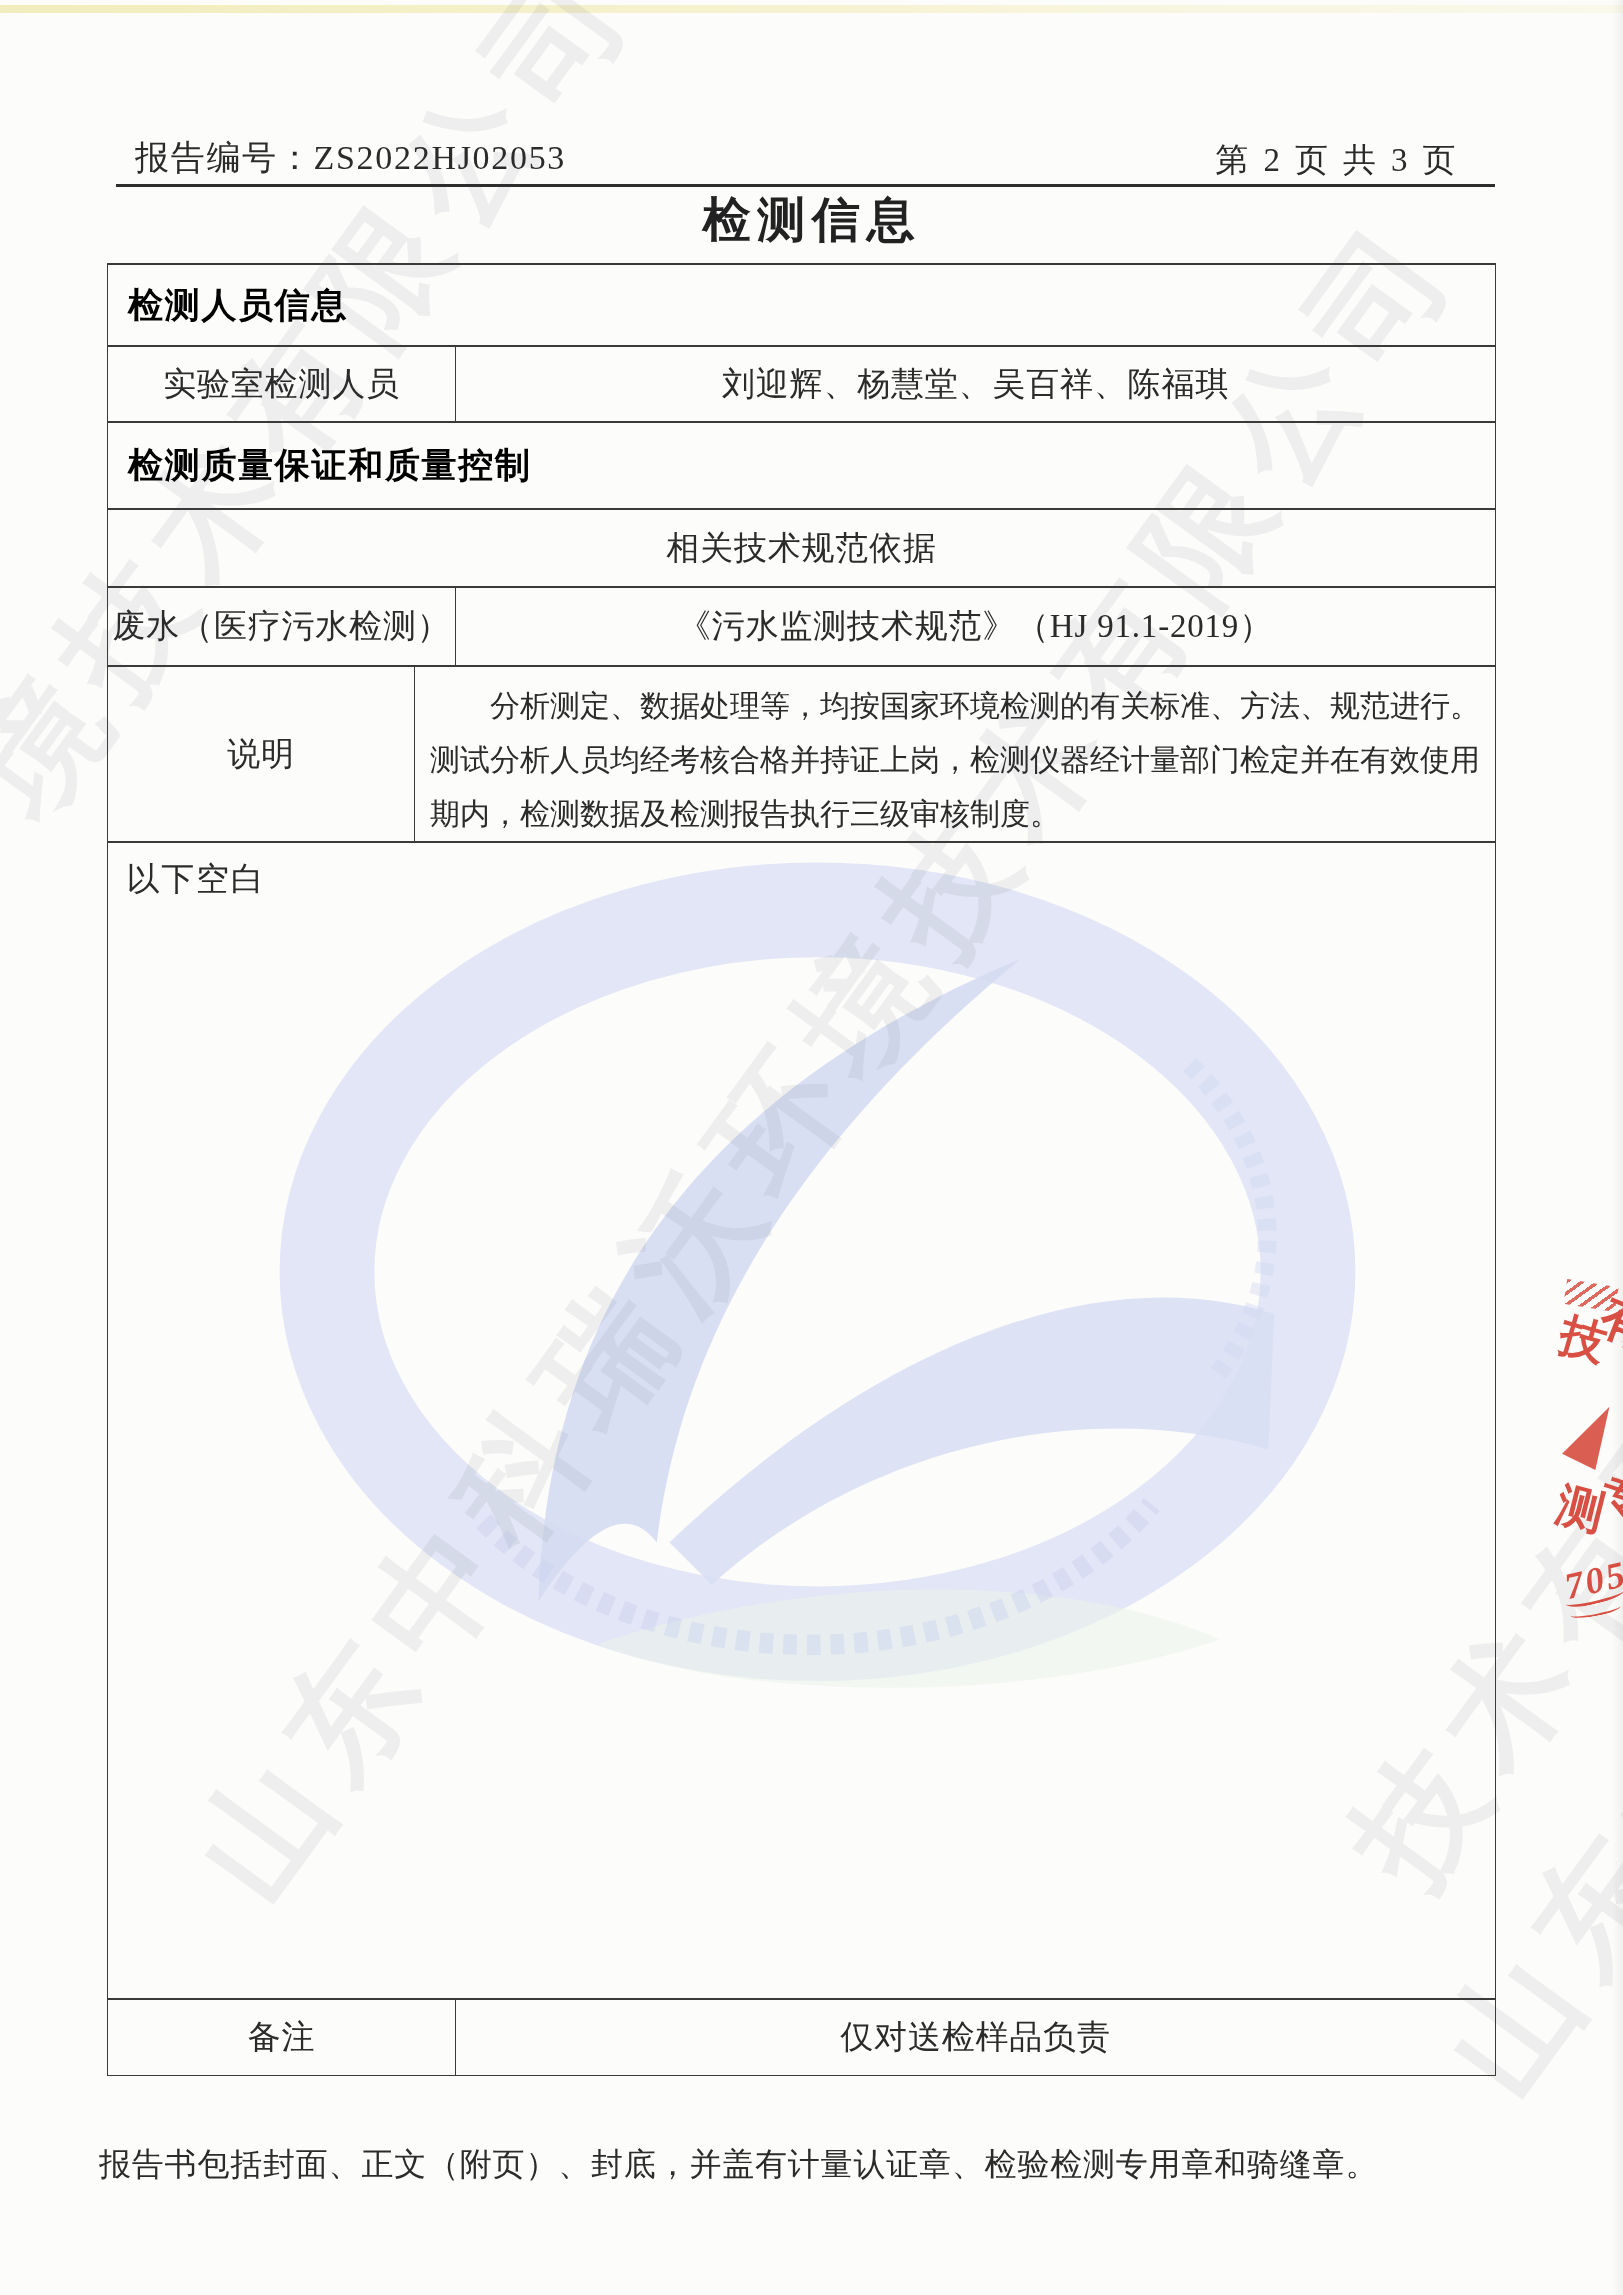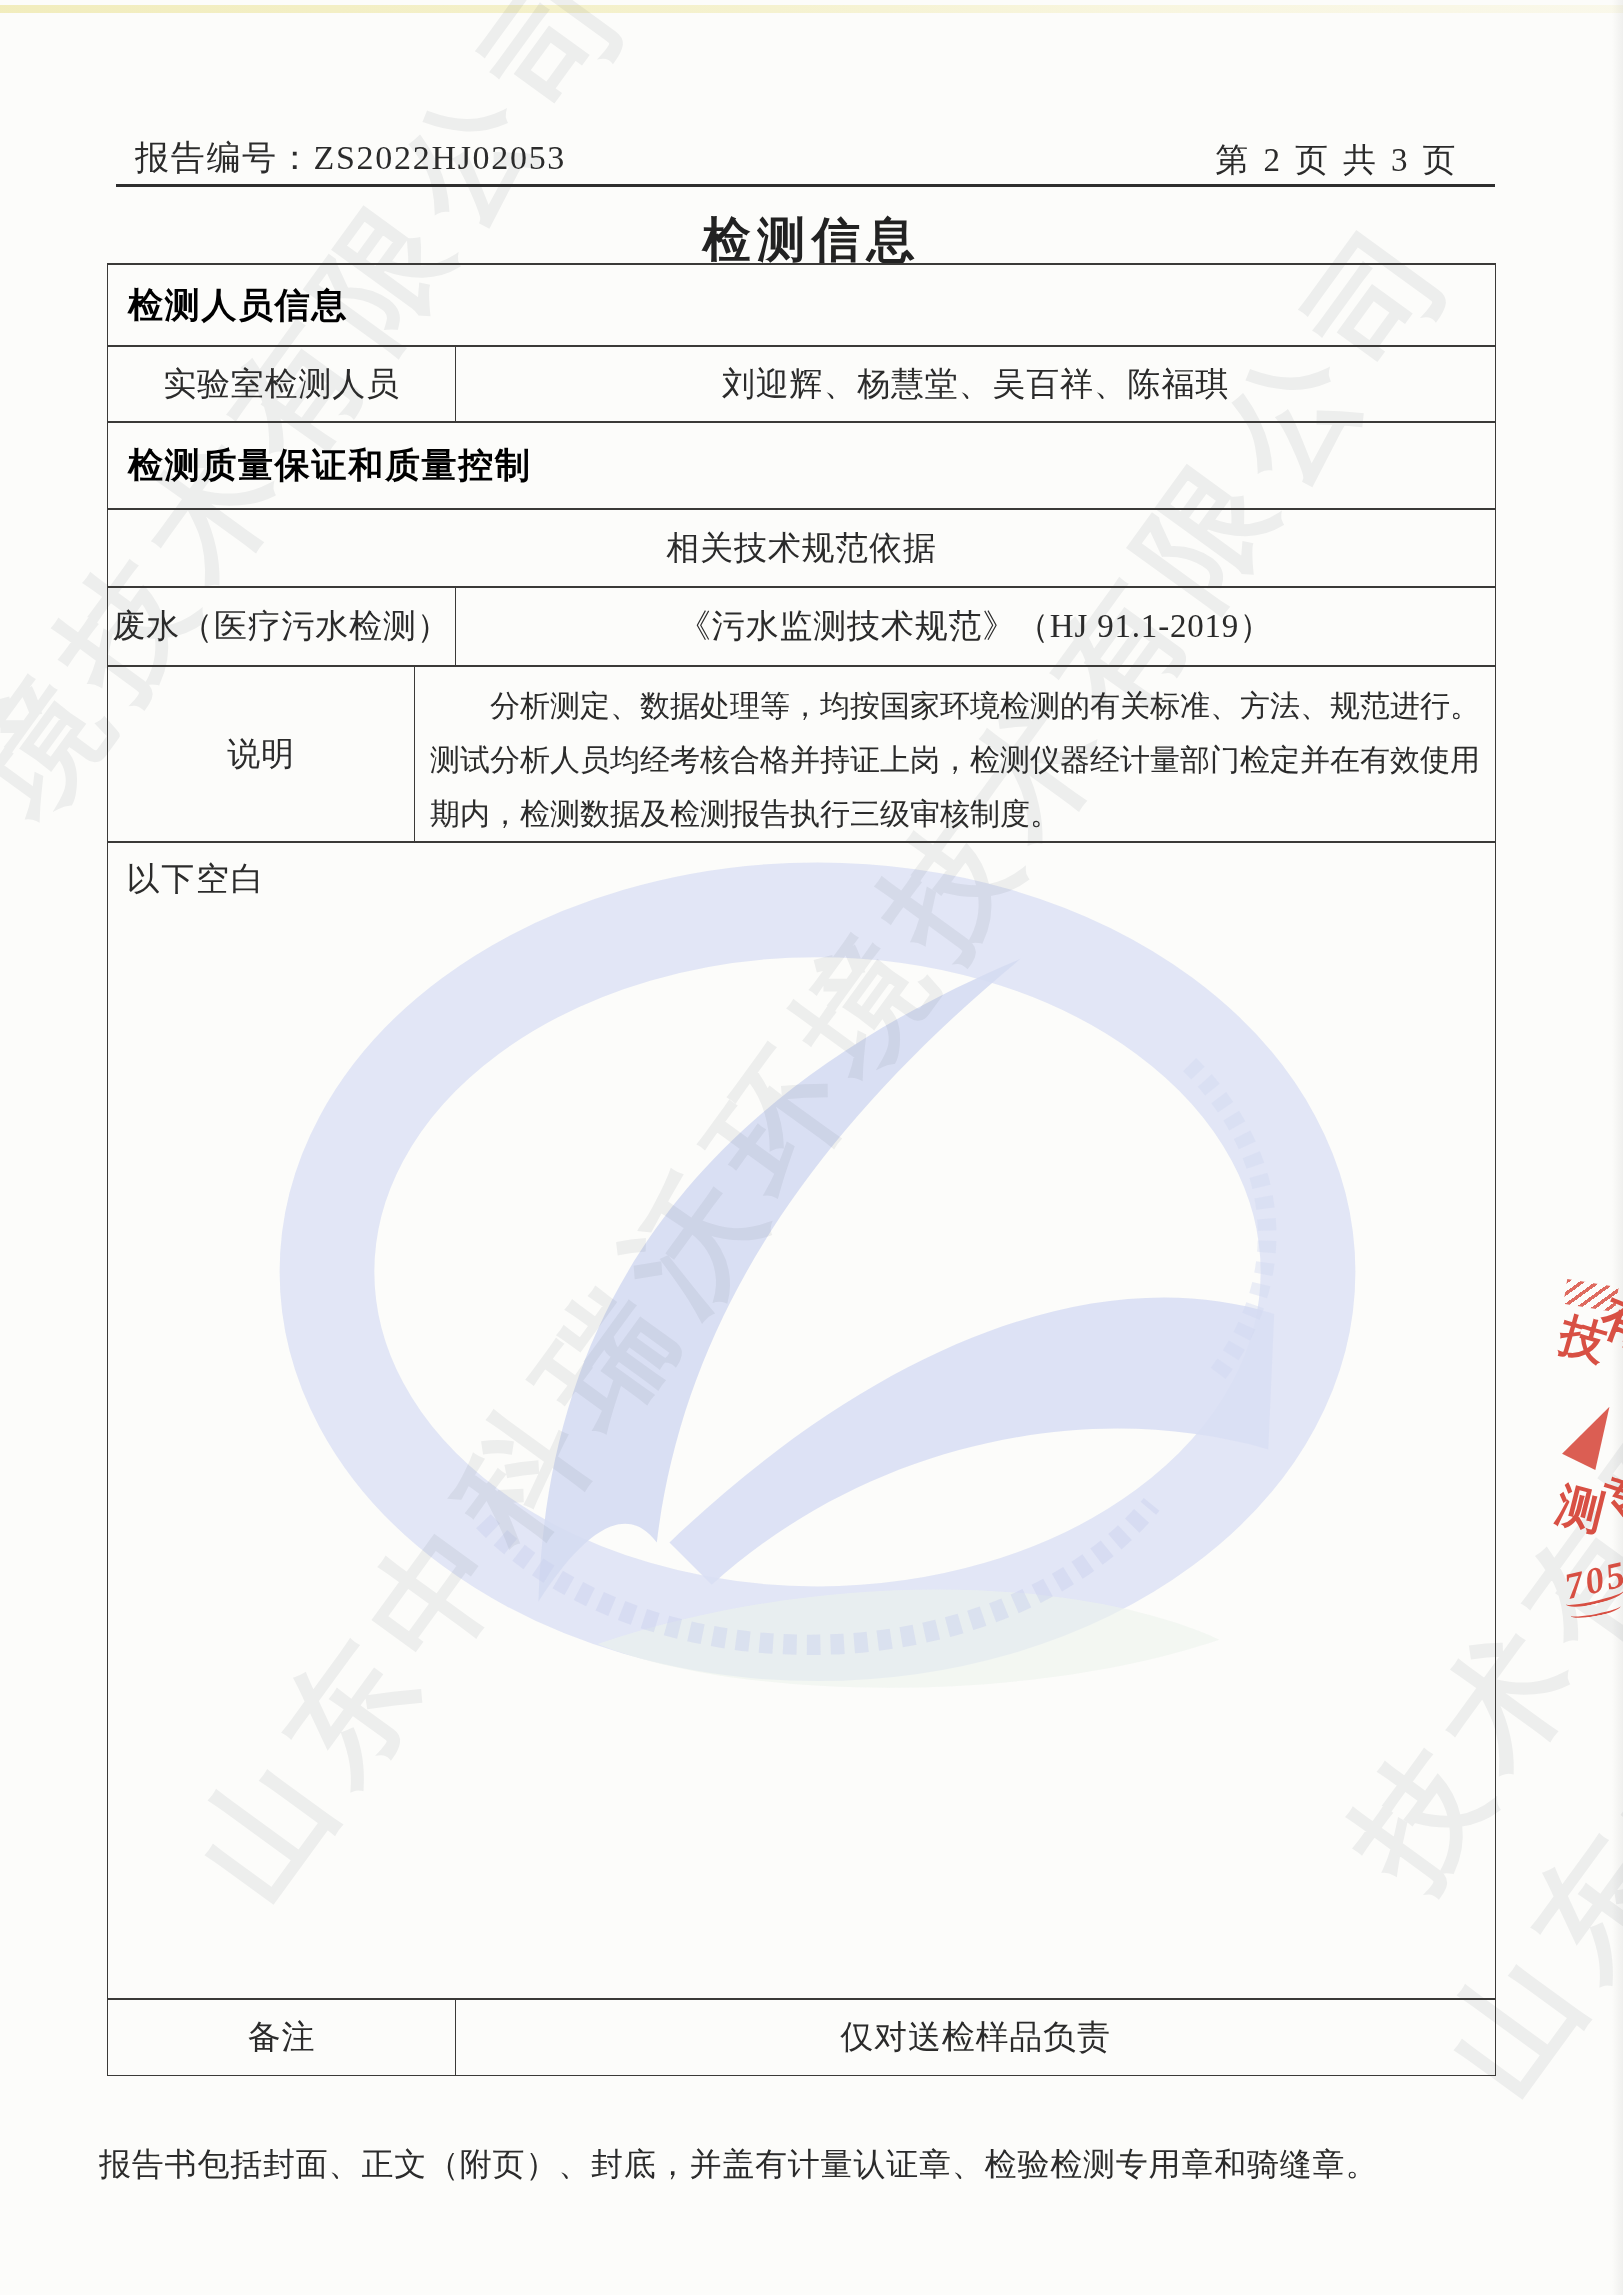--- a/index.html
+++ b/index.html
@@ -47,21 +47,21 @@
   .st-u1{position:absolute;left:10px;top:318px;width:59px;height:10px;
     border-bottom:3.4px solid #d4392b;border-radius:50%;transform:rotate(-13deg);}
   .st-u2{position:absolute;left:15px;top:332px;width:51px;height:8.5px;
     border-bottom:2.5px solid #d4392b;border-radius:50%;transform:rotate(-11deg);}
   
   .report-no{position:absolute;left:135px;top:135px;font-size:34px;letter-spacing:1.7px;z-index:4;}
   .page-indicator{position:absolute;left:1176px;top:138px;width:283px;text-align:right;
     font-size:33px;letter-spacing:3.4px;z-index:4;}
   .header-rule{position:absolute;left:116px;top:184px;width:1379px;height:2.5px;background:#2e2e2e;z-index:4;}
   .doc-title{position:absolute;left:0;top:188px;width:1624px;text-align:center;
-    font-size:48px;font-weight:700;letter-spacing:6.8px;z-index:4;color:#222;margin-top:20px;}
+    font-size:48px;font-weight:700;letter-spacing:6.8px;z-index:4;color:#222;}
   
   .doc-table{position:absolute;left:107px;top:263px;width:1387px;
     border:1.7px solid #3b3a38;border-top-width:2.5px;z-index:4;}
   .trow{position:relative;display:flex;align-items:stretch;border-top:2.5px solid #3b3a38;}
   .trow:first-child{border-top:none;}
   .sec-cell{flex:1;display:flex;align-items:center;padding-left:20px;
     font-size:35px;font-weight:700;letter-spacing:1.7px;color:#000000;}
   .c1{width:347px;border-right:1.7px solid #3b3a38;display:flex;align-items:center;
     justify-content:center;text-align:center;font-size:33px;letter-spacing:0.8px;}
   .c2{flex:1;display:flex;align-items:center;justify-content:center;

